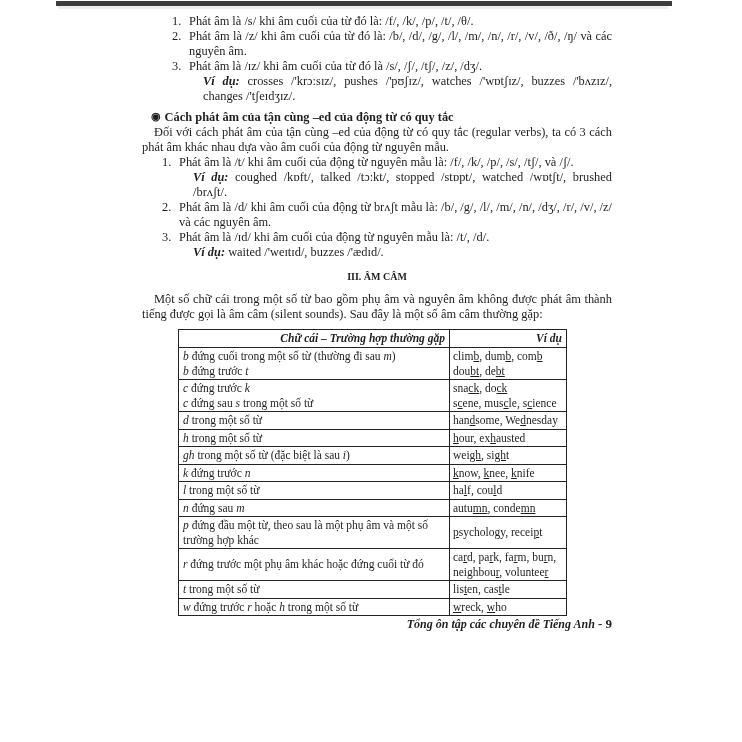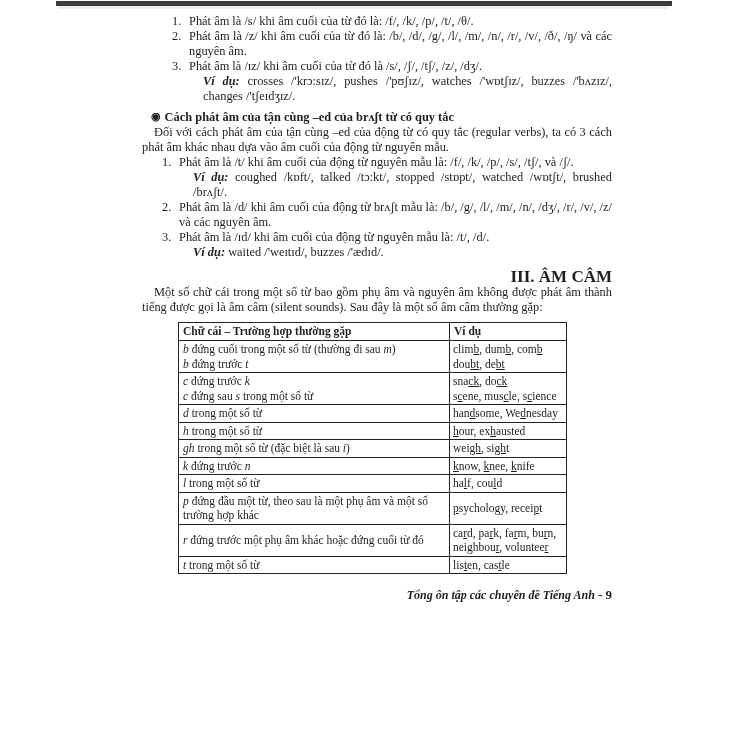--- a/index.html
+++ b/index.html
@@ -19,34 +19,34 @@
   .list2 { padding-left:20px; }
   .li { display:flex; }
   .li .num { flex:none; width:17px; }
   .li .itext { flex:1; }
   .vd-line { padding-left:14px; }
   .vd { font-weight:bold; font-style:italic; }
   
   .ed-head { margin-top:6px; font-weight:bold; text-align:left; padding-left:9px; }
   .bullet { display:inline-block; font-size:11px; margin-right:4px; transform:translateY(-1px); }
   .indent { text-indent:12px; }
-  .h3 { margin-top:9px; margin-bottom:1px; font-weight:bold; font-size:17px; text-align:right; }
+  .h3 { margin-top:9px; margin-bottom:8px; font-weight:bold; font-size:10px; text-align:center; }
   
   table.silent {
     border-collapse:collapse; width:389px; margin:7px 0 0 36px;
     font-size:11.5px; line-height:14.5px; text-align:left;
   }
   table.silent th, table.silent td { border:1px solid #222; padding:1px 4px; vertical-align:middle; }
   table.silent { border:1.5px solid #222; }
-  table.silent th { font-weight:bold; text-align:left; line-height:15px; }
+  table.silent th { font-weight:bold; text-align:right; line-height:15px;font-style:italic; }
   table.silent td.case-col { width:262px;margin-left:28px; }
   table.silent td.ex-col { padding:1px 3px; }
   table.silent u { text-underline-offset:1px; }
   
-  .footer { margin-top:13px; text-align:right; font-size:12px; }
+  .footer { text-align:right; font-size:12px; }
   .footer .title { font-style:italic; font-weight:bold; }
   .footer .pnum { font-weight:bold; font-size:13px; }
 </style>
 </head>
 <body>
 
 <div class="page">
   <div class="scan-bar"></div>
   <div class="scan-bar-shadow"></div>
 
@@ -69,21 +69,21 @@
           <div>Phát âm là /ɪz/ khi âm cuối của từ đó là /s/, /ʃ/, /tʃ/, /z/, /dʒ/.</div>
           <div class="vd-line">
             <span class="vd">Ví dụ:</span>
             <span>crosses /'krɔ:sɪz/, pushes /'pʊʃɪz/, watches /'wɒtʃɪz/, buzzes /'bʌzɪz/, changes /'tʃeɪdʒɪz/.</span>
           </div>
         </div>
       </div>
     </div>
 
     <div class="ed-head">
-      <span class="bullet">◉</span><span>Cách phát âm của tận cùng –ed của brʌʃt từ có quy tắc</span>
+      <span class="bullet">◉</span><span>Cách phát âm của tận cùng –ed của động từ có quy tắc</span>
     </div>
     <div class="indent">Đối với cách phát âm của tận cùng –ed của động từ có quy tắc (regular verbs), ta có 3 cách phát âm khác nhau dựa vào âm cuối của động từ nguyên mẫu.</div>
 
     <div class="list2">
       <div class="li">
         <span class="num">1.</span>
         <div class="itext">
           <div>Phát âm là /t/ khi âm cuối của động từ nguyên mẫu là: /f/, /k/, /p/, /s/, /tʃ/, và /ʃ/.</div>
           <div class="vd-line">
             <span class="vd">Ví dụ:</span>
@@ -140,30 +140,38 @@
           </tr>
           <tr>
             <td class="case-col"><i>k</i> đứng trước <i>n</i></td>
             <td class="ex-col"><u>k</u>now, <u>k</u>nee, <u>k</u>nife</td>
           </tr>
           <tr>
             <td class="case-col"><i>l</i> trong một số từ</td>
             <td class="ex-col">ha<u>l</u>f, cou<u>l</u>d</td>
           </tr>
           <tr>
+            <td class="case-col"><i>n</i> đứng sau <i>m</i></td>
+            <td class="ex-col">autu<u>mn</u>, conde<u>mn</u></td>
+          </tr>
+          <tr>
             <td class="case-col"><i>p</i> đứng đầu một từ, theo sau là một phụ âm và một số trường hợp khác</td>
             <td class="ex-col"><u>p</u>sychology, recei<u>p</u>t</td>
           </tr>
           <tr>
             <td class="case-col"><i>r</i> đứng trước một phụ âm khác hoặc đứng cuối từ đó</td>
             <td class="ex-col">ca<u>r</u>d, pa<u>r</u>k, fa<u>r</u>m, bu<u>r</u>n,<br>neighbou<u>r</u>, voluntee<u>r</u></td>
           </tr>
           <tr>
             <td class="case-col"><i>t</i> trong một số từ</td>
             <td class="ex-col">lis<u>t</u>en, cas<u>t</u>le</td>
+          </tr>
+          <tr>
+            <td class="case-col"><i>w</i> đứng trước <i>r</i> hoặc <i>h</i> trong một số từ</td>
+            <td class="ex-col"><u>w</u>reck, <u>w</u>ho</td>
           </tr>
         </tbody>
     </table>
 
     <div class="footer">
       <span class="title">Tổng ôn tập các chuyên đề Tiếng Anh</span>
       <span class="pnum">- 9</span>
     </div>
 
   </div>

